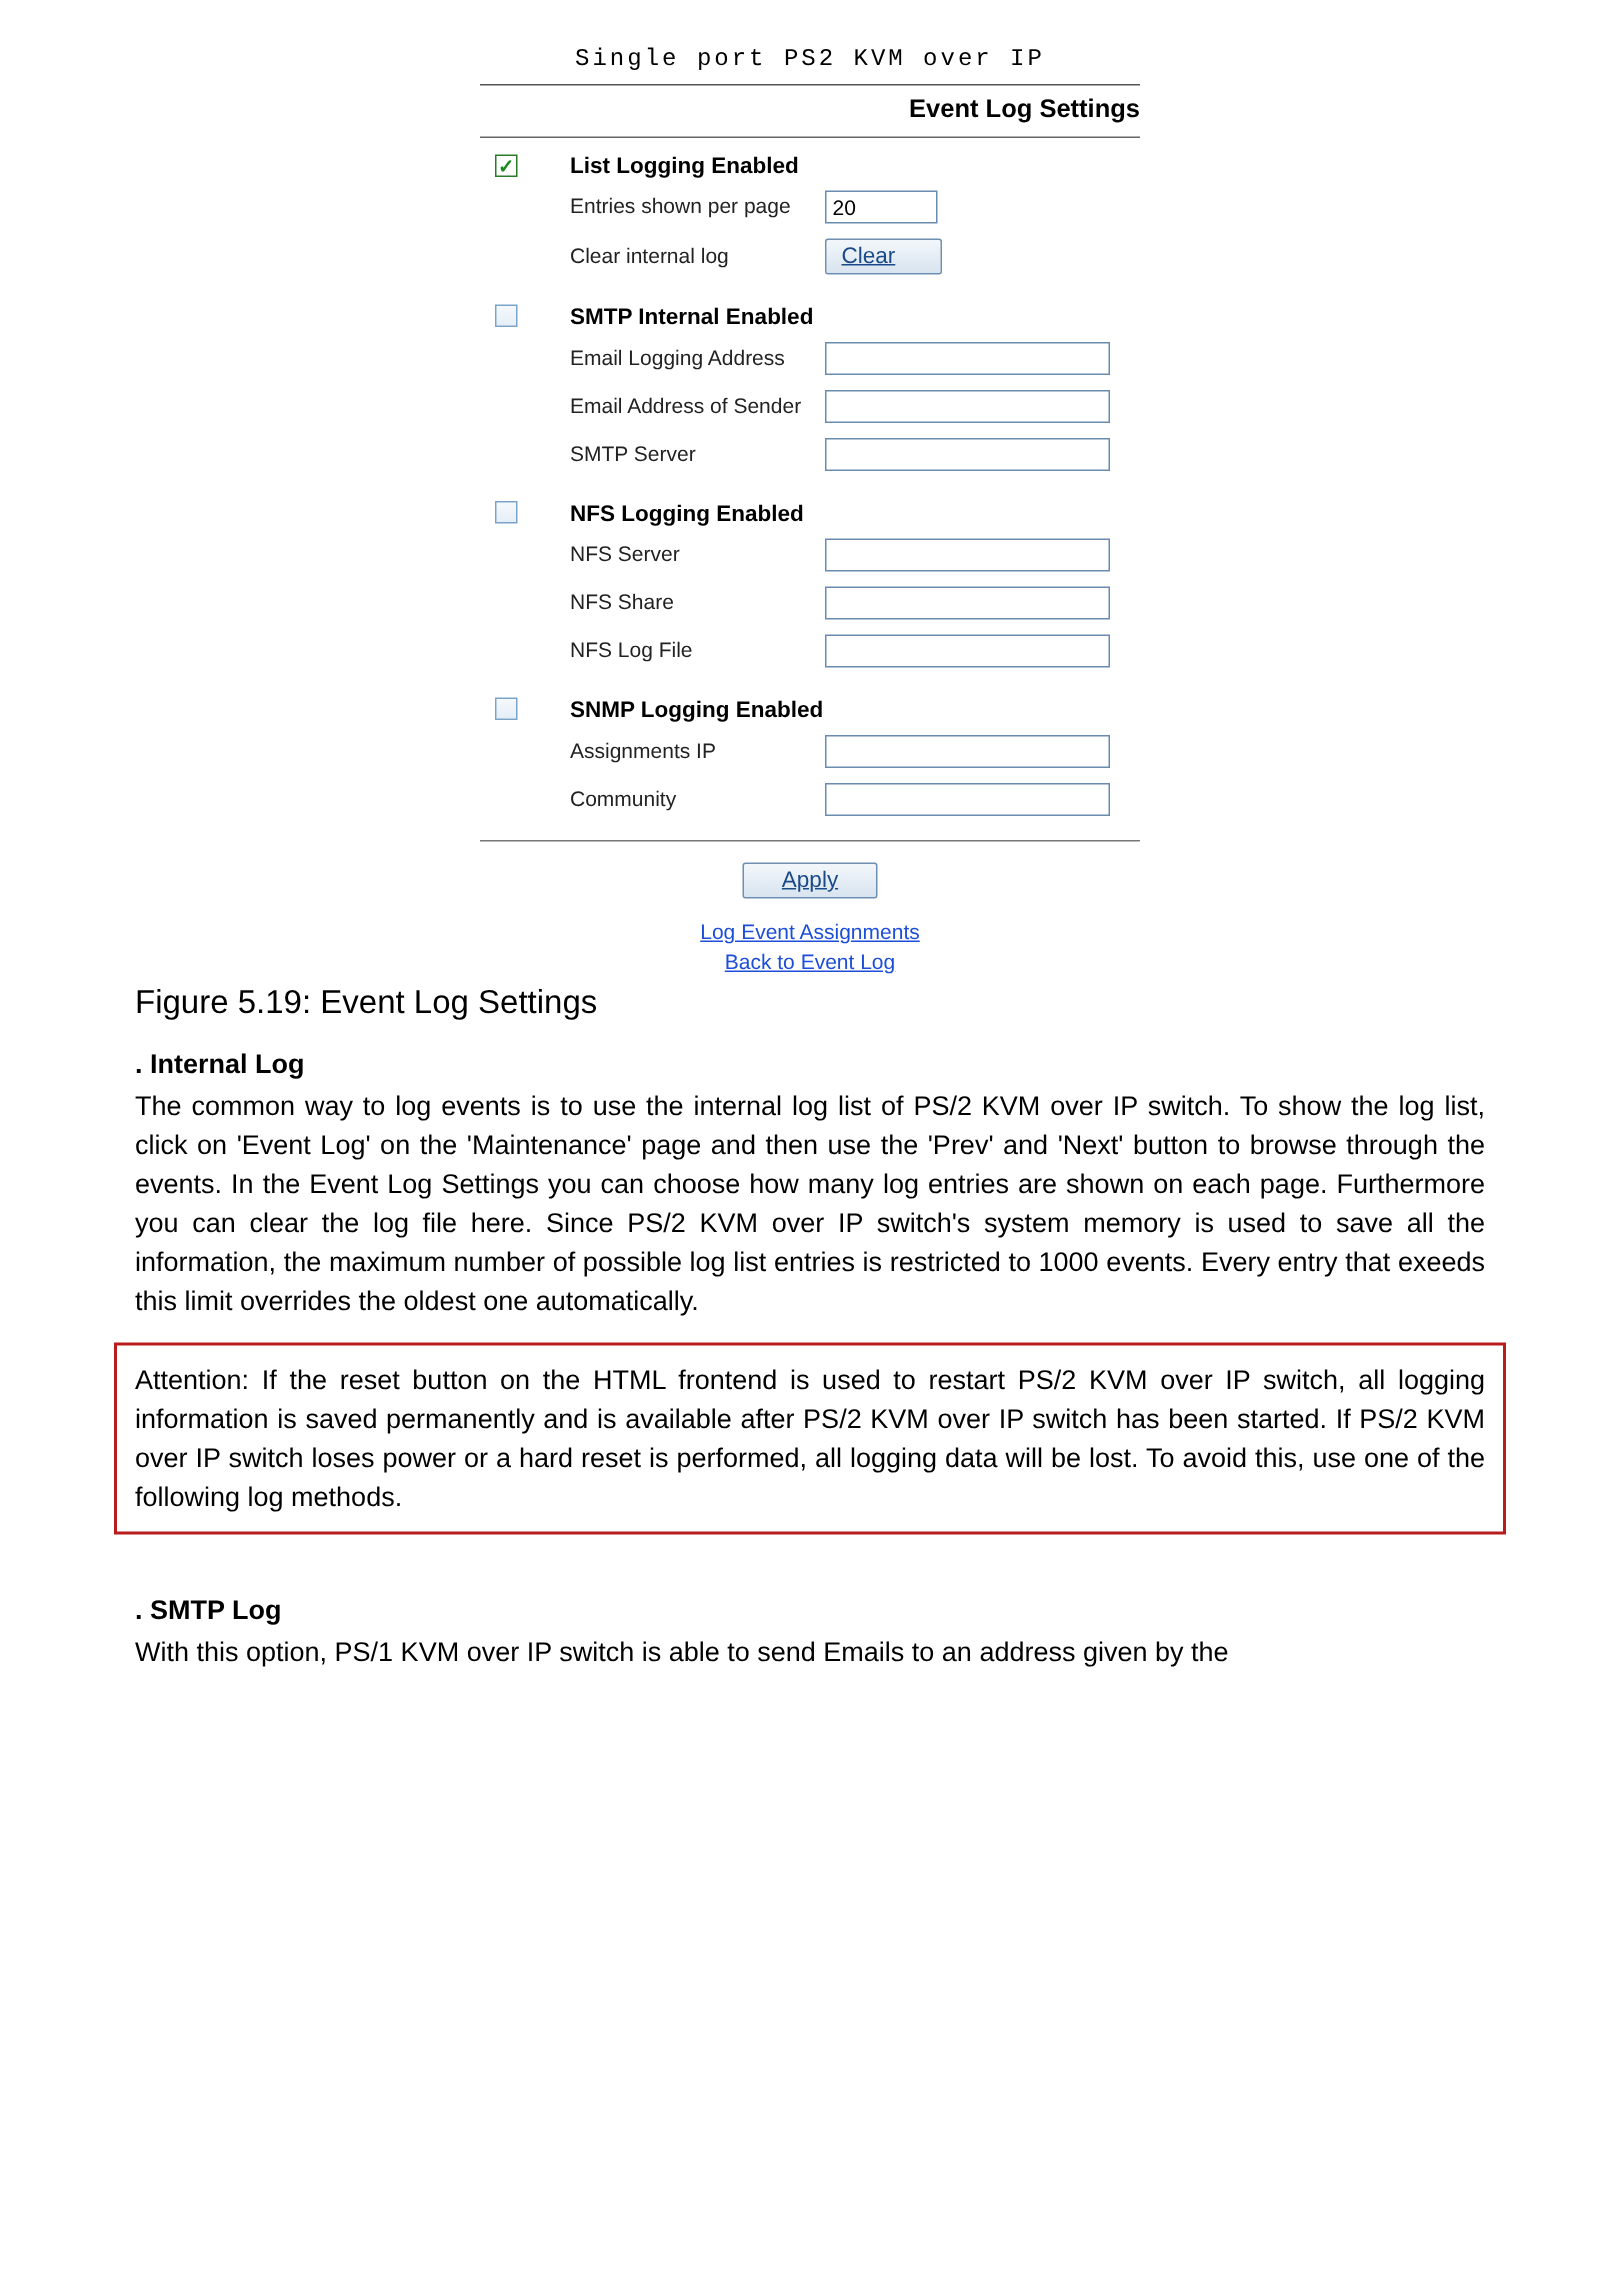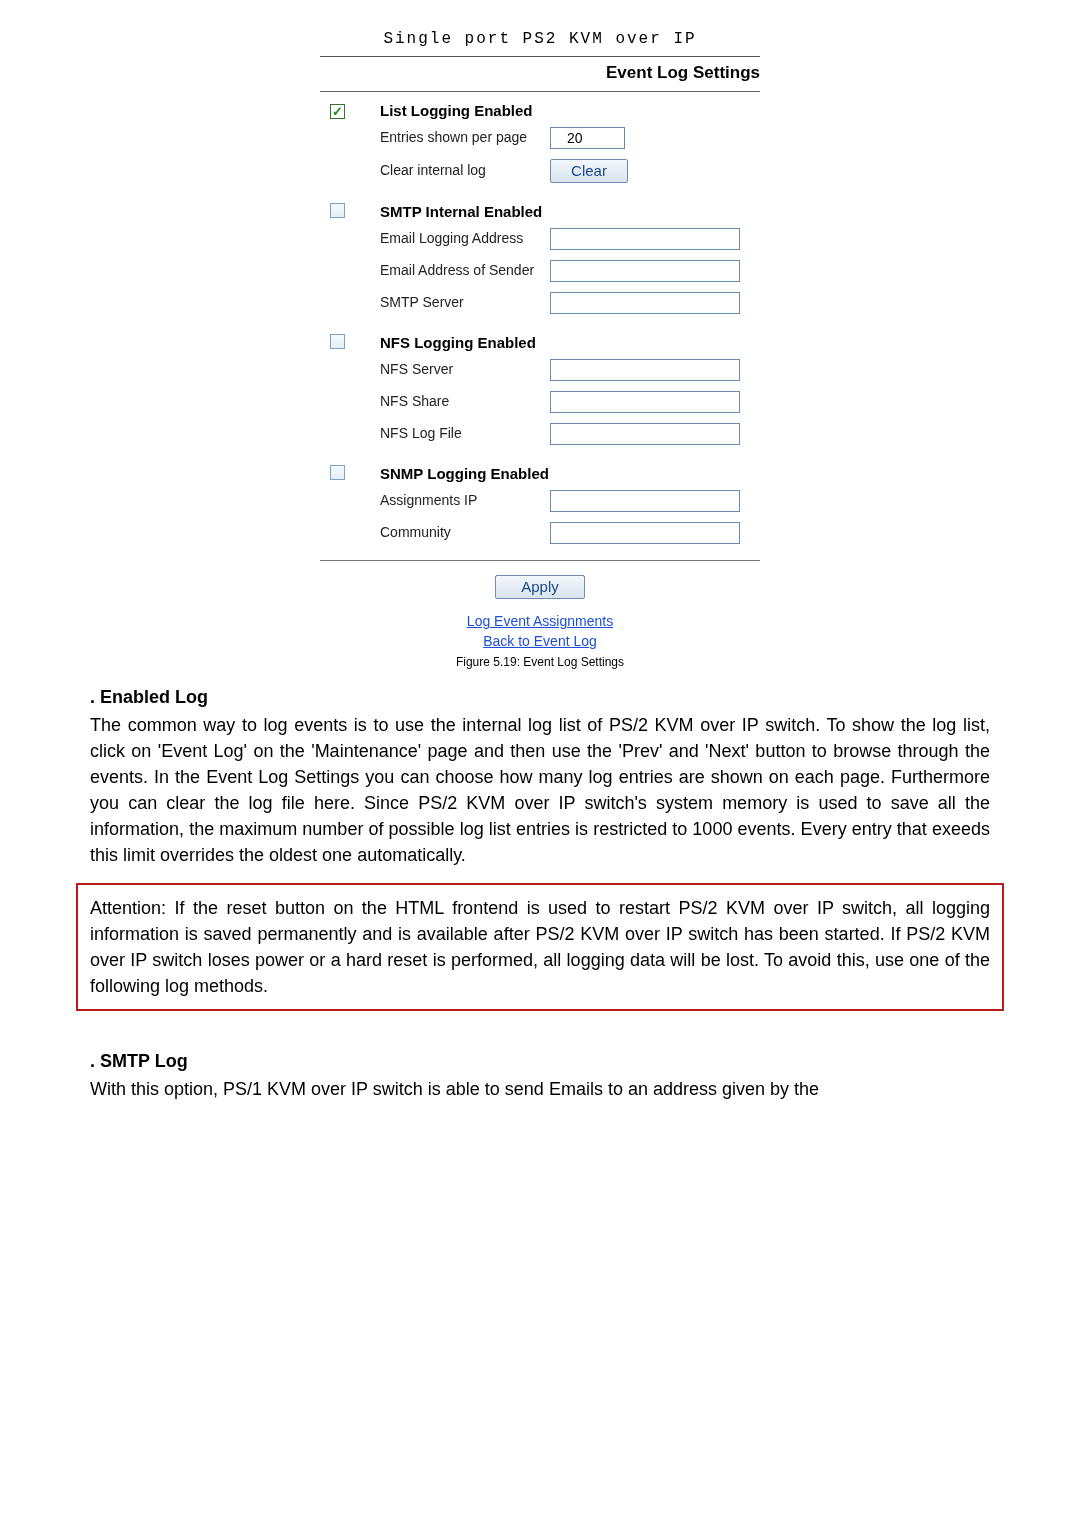--- a/index.html
+++ b/index.html
@@ -77,60 +77,60 @@
   .field-label {
     width: 170px;
     font-size: 14px;
     color: #222;
     line-height: 1.25;
   }
   .text-input {
     width: 190px;
     height: 22px;
     border: 1px solid #6a8bb0;
-    padding: 0 16px;
+    padding: 0 4px;
     font-size: 14px;
     background: #fff;
   }
   .text-input.short {
     width: 75px;
   }
   .btn {
     display: inline-block;
     min-width: 78px;
     height: 24px;
     border: 1px solid #6f8fb2;
     background: linear-gradient(#f3f7fb, #d8e4ef);
     color: #1a4a88;
     font-size: 15px;
     line-height: 22px;
-    text-align: center;
     border-radius: 2px;
     padding: 0 10px;
+    text-decoration: underline;
   }
   .footer-area {
     border-top: 1px solid #777;
     margin-top: 6px;
     padding-top: 14px;
     text-align: center;
   }
   .footer-area .btn {
     min-width: 90px;
     margin-bottom: 10px;
   }
   .link {
     font-size: 14px;
     color: #1d4ed8;
     text-decoration: underline;
     display: block;
     margin-top: 4px;
   }
   .caption {
-    text-align: center;
-    font-size: 12px;
+    text-align: left;
+    font-size: 22px;
     margin-top: 6px;
     margin-bottom: 18px;
   }
   .body-heading {
     font-weight: bold;
     font-size: 18px;
     margin-bottom: 4px;
   }
   .body-text {
     font-size: 18px;
@@ -234,20 +234,20 @@
 
     <div class="footer-area">
       <span class="btn">Apply</span>
       <a class="link">Log Event Assignments</a>
       <a class="link">Back to Event Log</a>
     </div>
   </div>
 
   <div class="caption">Figure 5.19: Event Log Settings</div>
 
-  <div class="body-heading">. Enabled Log</div>
+  <div class="body-heading">. Internal Log</div>
   <div class="body-text">The common way to log events is to use the internal log list of PS/2 KVM over IP switch. To show the log list, click on 'Event Log' on the 'Maintenance' page and then use the 'Prev' and 'Next' button to browse through the events. In the Event Log Settings you can choose how many log entries are shown on each page. Furthermore you can clear the log file here. Since PS/2 KVM over IP switch's system memory is used to save all the information, the maximum number of possible log list entries is restricted to 1000 events. Every entry that exeeds this limit overrides the oldest one automatically.</div>
 
   <div class="attention-box">Attention: If the reset button on the HTML frontend is used to restart PS/2 KVM over IP switch, all logging information is saved permanently and is available after PS/2 KVM over IP switch has been started. If PS/2 KVM over IP switch loses power or a hard reset is performed, all logging data will be lost. To avoid this, use one of the following log methods.</div>
 
   <div class="body-heading">. SMTP Log</div>
   <div class="body-text">With this option, PS/1 KVM over IP switch is able to send Emails to an address given by the</div>
 </div>
 
 </body></html>

